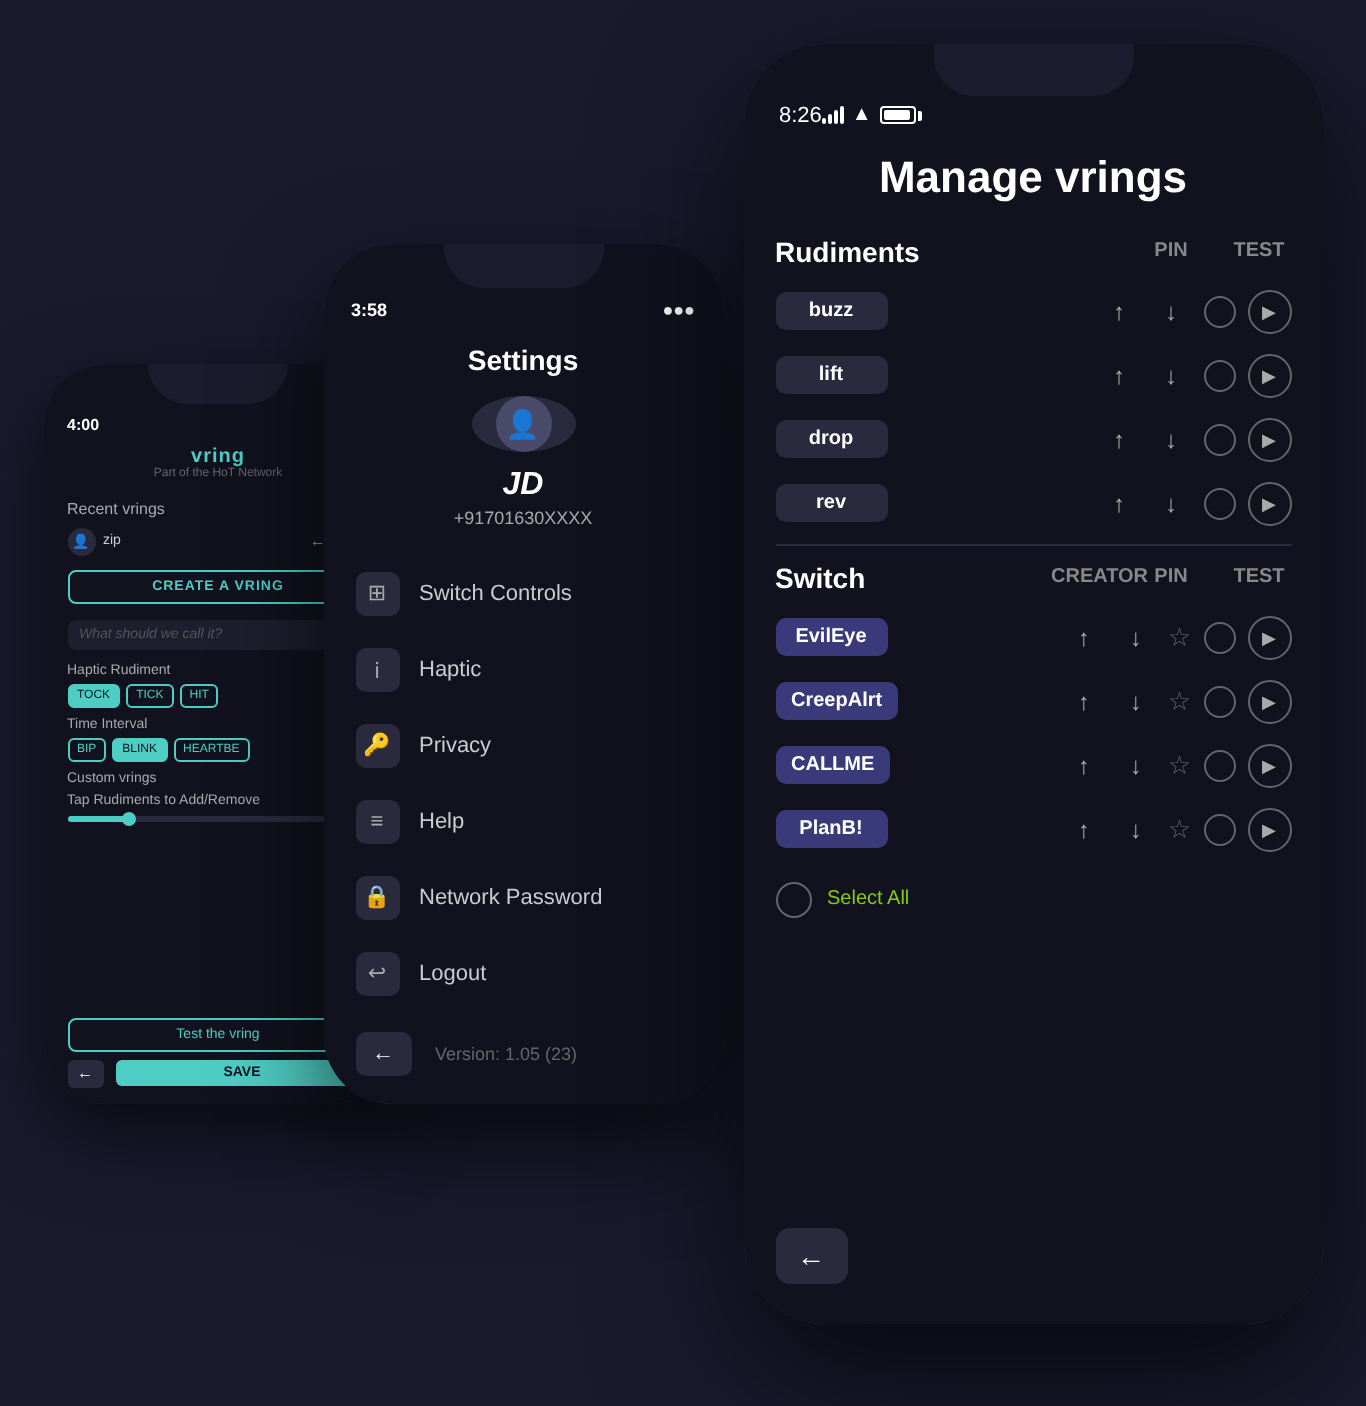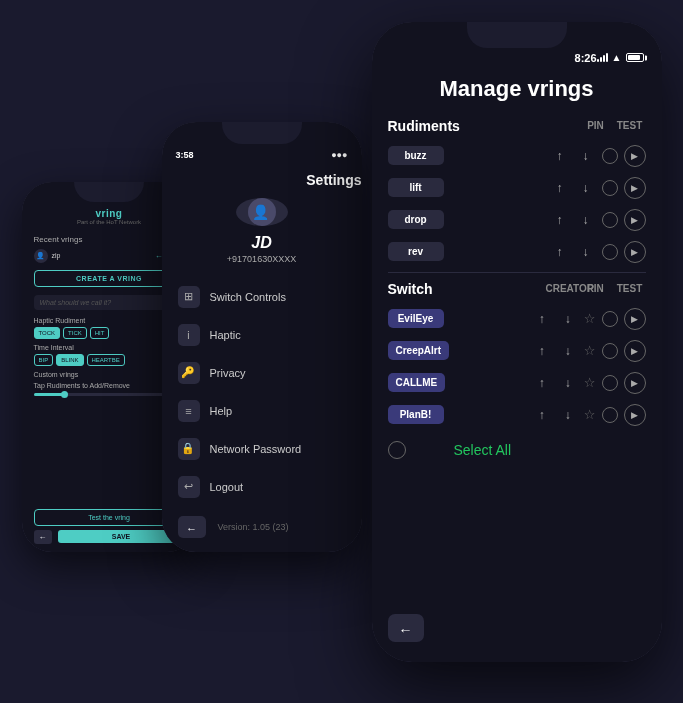--- a/index.html
+++ b/index.html
@@ -236,21 +236,21 @@
     .mid-status-bar {
       display: flex;
       justify-content: space-between;
       padding: 4px 14px 4px;
       font-size: 9px;
       color: #fff;
       font-weight: 600;
     }
 
     .mid-title {
-      text-align: right;
+      text-align: center;
       font-size: 14px;
       color: #fff;
       font-weight: 600;
       padding: 8px 0 10px;
     }
 
     .mid-avatar {
       width: 52px;
       height: 52px;
       border-radius: 50%;
@@ -341,26 +341,26 @@
     }
 
     
     .phone-right .screen {
       background: #12121f;
       padding-top: 28px;
     }
 
     .right-status-bar {
       display: flex;
-      justify-content: flex-end;
+      justify-content: flex-start;
       align-items: center;
       padding: 2px 18px 6px;
       font-size: 11px;
       color: #fff;
-      font-weight: 700;
+      font-weight: 400;
     }
 
     .right-status-icons {
       display: flex;
       gap: 4px;
       align-items: center;
     }
 
     .right-title {
       text-align: center;
@@ -378,21 +378,21 @@
     }
 
     .section-title {
       font-size: 14px;
       font-weight: 700;
       color: #fff;
     }
 
     .section-labels {
       display: flex;
-      gap: 2px;
+      gap: 12px;
     }
 
     .section-col-label {
       font-size: 10px;
       color: #888;
       font-weight: 600;
       width: 32px;
       text-align: center;
     }
 
@@ -474,23 +474,22 @@
     }
 
     .select-all-radio {
       width: 18px;
       height: 18px;
       border: 1.5px solid #666;
       border-radius: 50%;
     }
 
     .select-all-label {
-      font-size: 14px;
-      color: #22c55e;
-      margin-left: 40px;
+      font-size: 10px;
+      color: #84cc16;
     }
 
     .right-footer {
       margin-top: auto;
       padding: 10px 16px 20px;
     }
 
     .right-back-btn {
       width: 36px;
       height: 28px;
@@ -612,20 +611,24 @@
       left: 18%;
     }
   </style>
 </head>
 <body>
 
 <div class="phones-container">
 
   <div class="phone phone-left">
     <div class="screen">
+      <div class="left-status-bar">
+        <span>4:00</span>
+        <span>●●</span>
+      </div>
       <div class="left-title-area">
         <div class="app-name">vring</div>
         <div class="app-sub">Part of the HoT Network</div>
       </div>
       <div class="left-section-label">Recent vrings</div>
       <div class="recent-item">
         <div class="recent-icon">👤</div>
         <span class="recent-name">zip</span>
         <span class="recent-arrow">←</span>
         <span class="recent-date">10 Oct</span>

